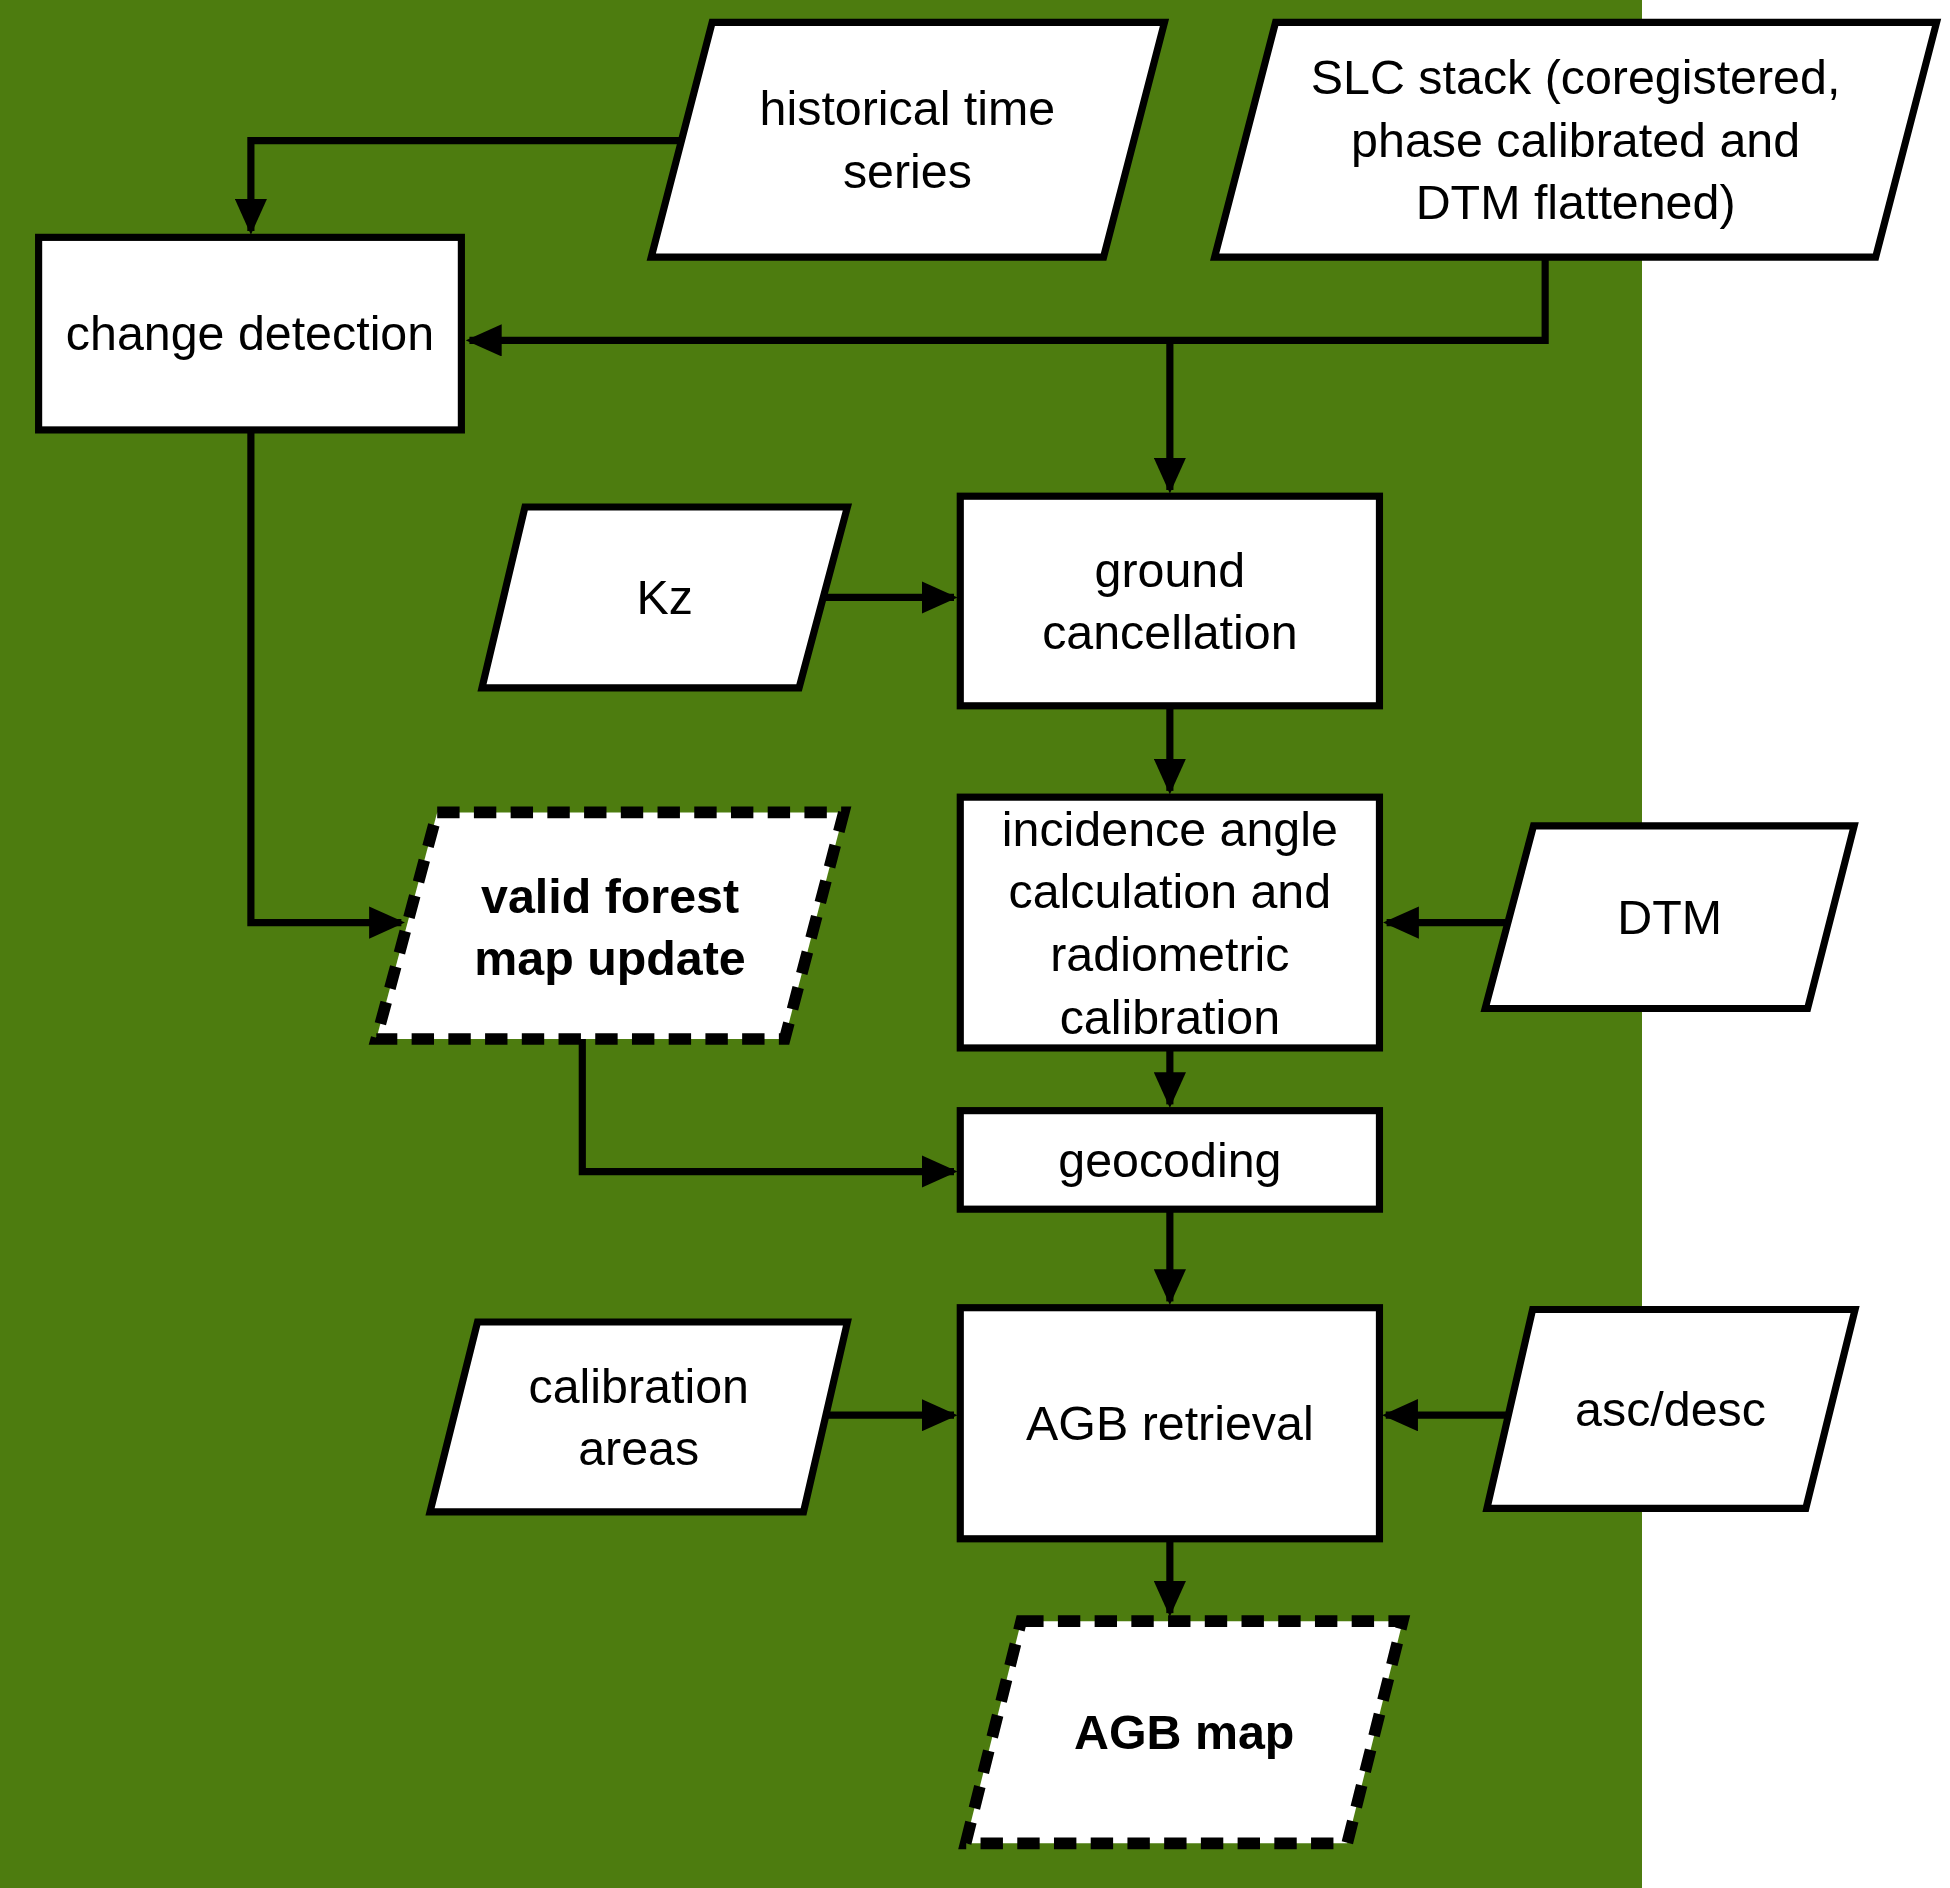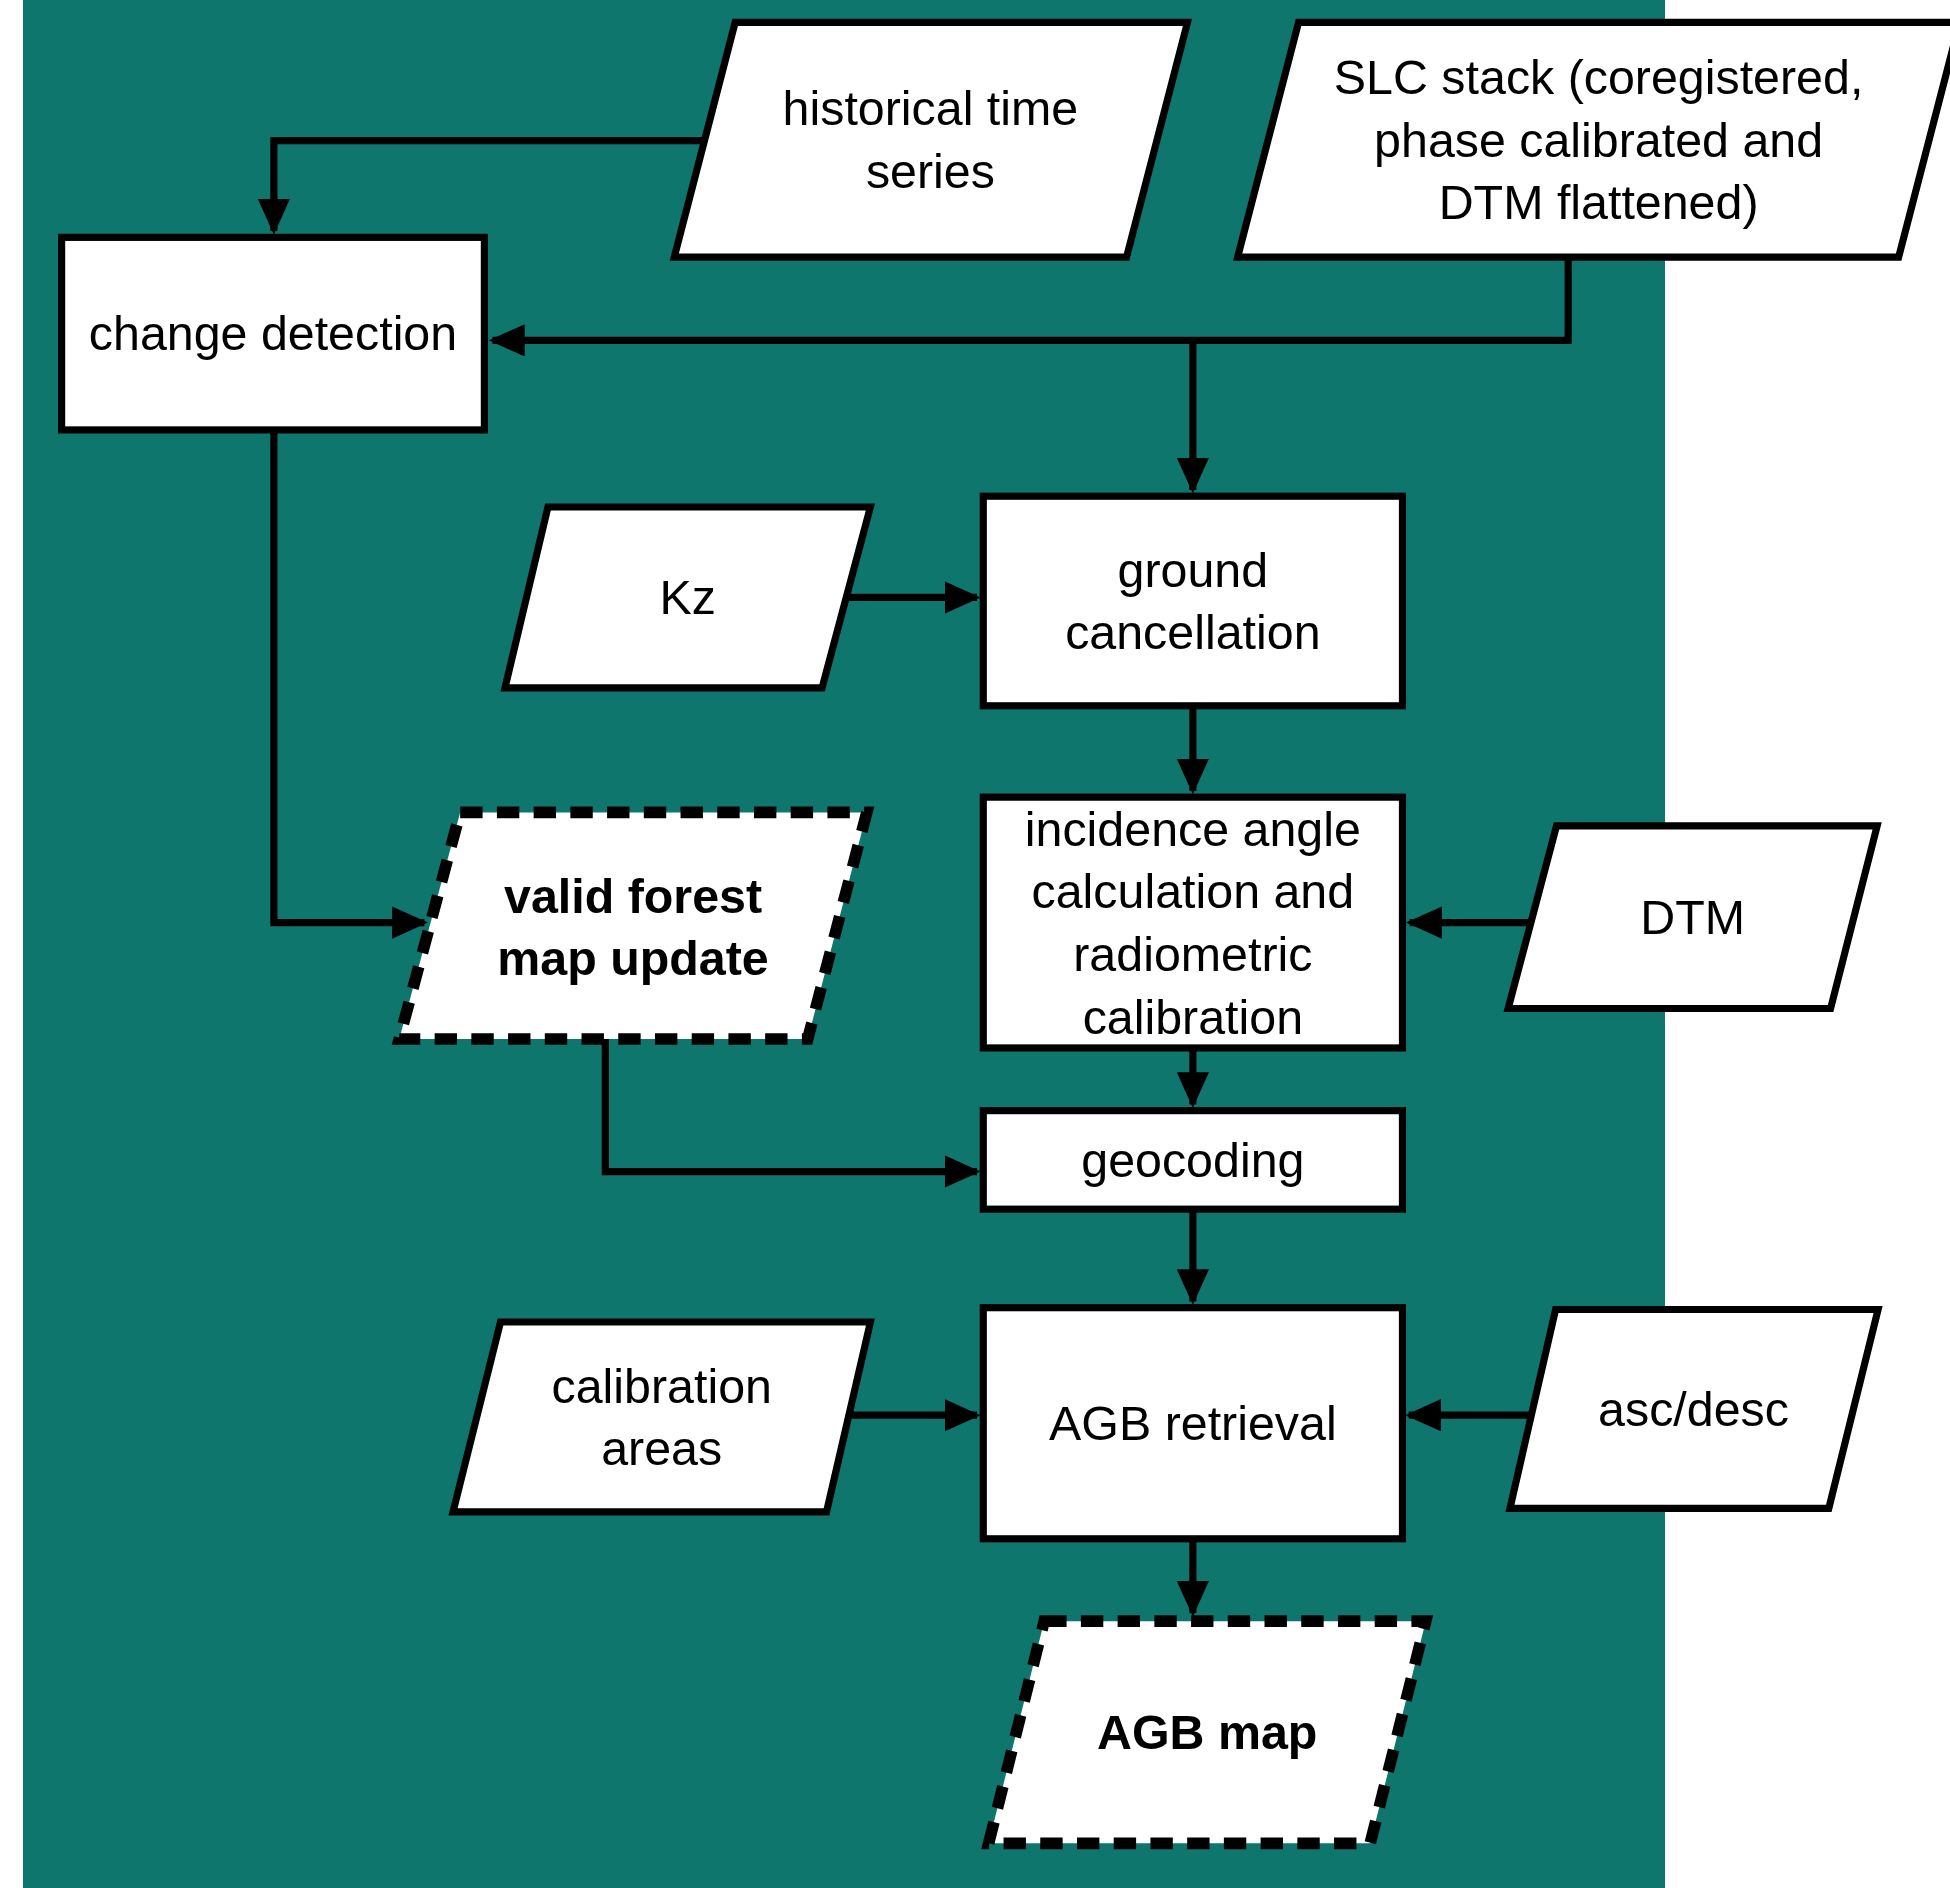--- a/index.html
+++ b/index.html
@@ -6,22 +6,21 @@
     margin: 0;
     padding: 0;
     background: #ffffff;
     width: 1951px;
     height: 1889px;
   }
   .canvas {
     position: relative;
     width: 1642px;
     height: 1889px;
-    background: #0f766e;
-    margin-left: 23px;
+    background: #4d7c0f;
   }
   svg { display: block; }
   .node-shape {
     fill: #ffffff;
     stroke: #000000;
     stroke-width: 8;
   }
   .node-shape.dashed {
     stroke-width: 13;
     stroke-dasharray: 25 16;

